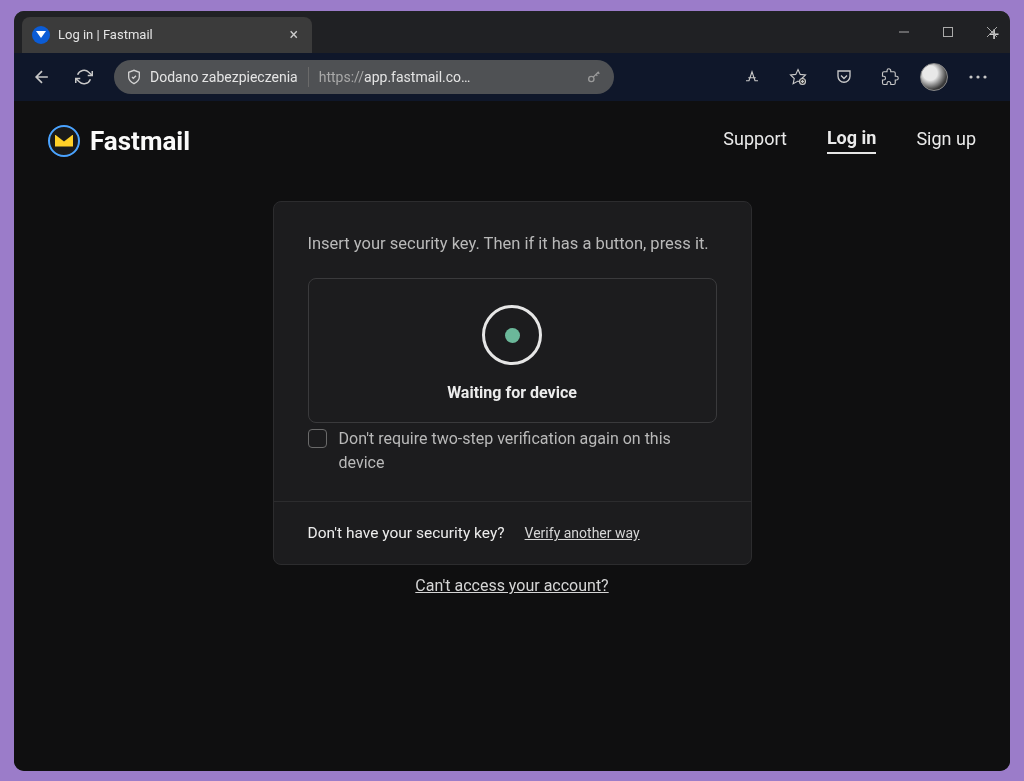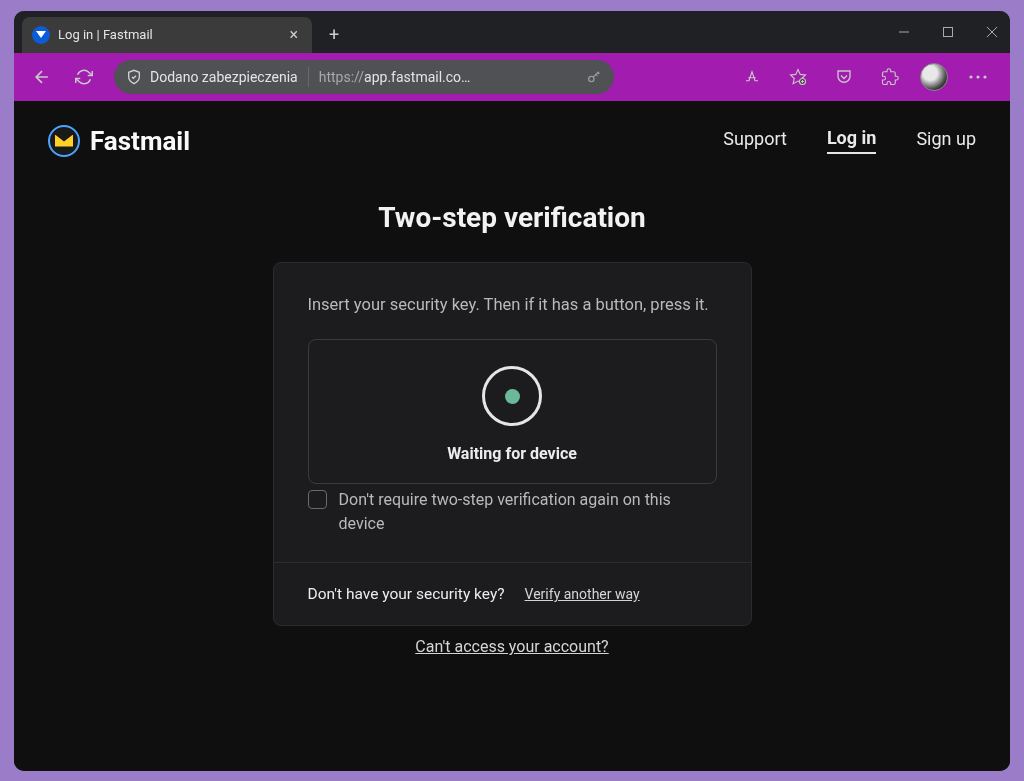--- a/index.html
+++ b/index.html
@@ -21,20 +21,21 @@
       overflow: hidden;
       display: flex;
       flex-direction: column;
     }
     .titlebar {
       height: 42px;
       background: #202124;
       display: flex;
       align-items: flex-end;
       position: relative;
+      justify-content: space-between;
     }
     .tab {
       margin-left: 8px;
       height: 36px;
       width: 290px;
       background: #3b3b3b;
       border-radius: 8px 8px 0 0;
       display: flex;
       align-items: center;
       padding: 0 10px;
@@ -77,21 +78,21 @@
       top: 0;
       height: 42px;
       display: flex;
       align-items: center;
       gap: 28px;
       color: #aaa;
     }
     .win-ctrl { width: 16px; height: 16px; cursor: pointer; display: flex; align-items: center; justify-content: center; }
     .address-bar {
       height: 48px;
-      background: #a21caf;
+      background: #0f172a;
       display: flex;
       align-items: center;
       padding: 0 10px;
       gap: 6px;
     }
     .nav-btn {
       width: 36px;
       height: 36px;
       display: flex;
       align-items: center;
@@ -353,21 +354,20 @@
         <span class="logo-text">Fastmail</span>
       </div>
       <div class="header-nav">
         <span class="header-link">Support</span>
         <span class="header-link active">Log in</span>
         <span class="header-link">Sign up</span>
       </div>
     </div>
 
     <div class="main-area">
-      <h1 class="page-title">Two-step verification</h1>
 
       <div class="card">
         <div class="card-body">
           <p class="instruction">Insert your security key. Then if it has a button, press it.</p>
 
           <div class="device-box">
             <div class="spinner">
               <div class="spinner-dot"></div>
             </div>
             <div class="waiting-text">Waiting for device</div>

